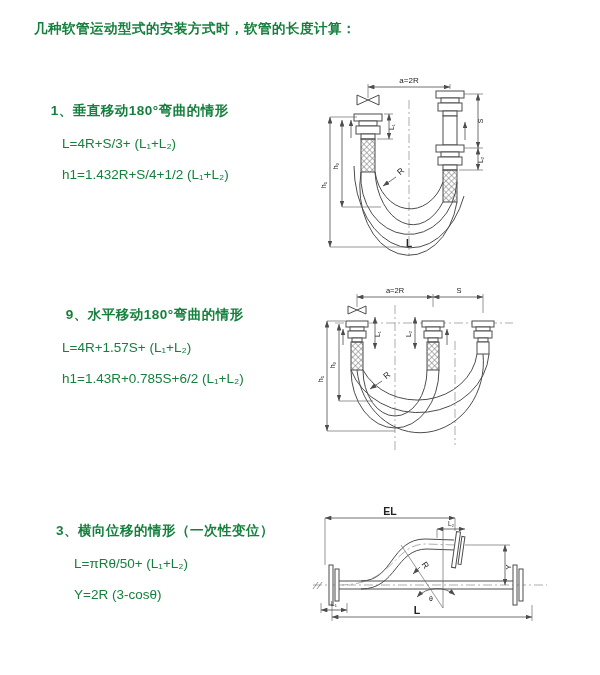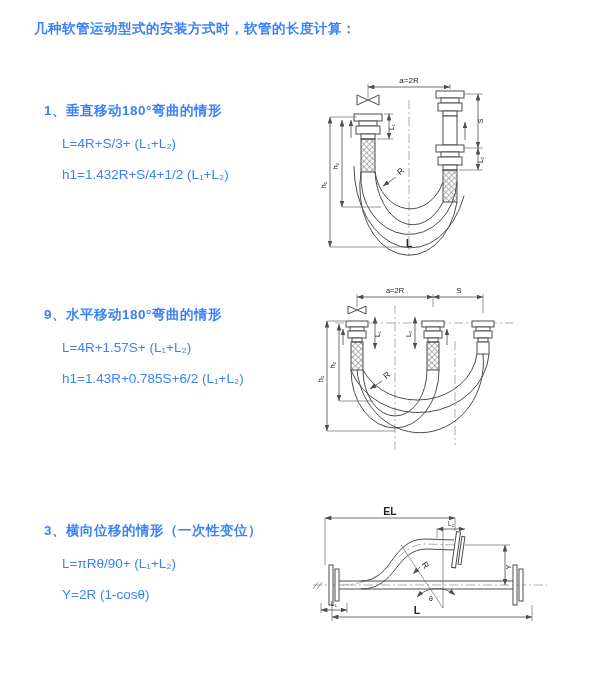--- a/index.html
+++ b/index.html
@@ -1,23 +1,23 @@
 <!DOCTYPE html>
 <html><head>
 <meta charset="utf-8">
 <style>
   html,body{margin:0;padding:0;background:#e8e8e8;}
   .page{
     position:relative;width:600px;height:675px;background:#ffffff;
-    font-family:"Liberation Sans","DejaVu Sans",sans-serif;color:#3b82f6;
+    font-family:"Liberation Sans","DejaVu Sans",sans-serif;color:#15803d;
     overflow:hidden;margin:0 auto;
   }
   .doc-title{position:absolute;left:34px;top:20px;font-size:13.5px;font-weight:bold;letter-spacing:0.5px;}
   .section{position:absolute;left:44px;}
-  .sec-title{font-size:13.5px;font-weight:bold;letter-spacing:0.5px;}
+  .sec-title{font-size:13.5px;font-weight:bold;letter-spacing:0.5px;text-align:right;}
   .formula{font-size:13.5px;margin:16px 0 0 18px;white-space:nowrap;}
   .formula:first-of-type{margin-top:13px;}
   svg{position:absolute;overflow:visible;}
   svg text{font-family:"Liberation Sans","DejaVu Sans",sans-serif;fill:#222;}
   .ln{stroke:#4d4d4d;stroke-width:1;fill:none;}
   .thin{stroke:#6a6a6a;stroke-width:0.7;fill:none;}
   .dim{stroke:#4d4d4d;stroke-width:0.8;fill:none;}
   .cl{stroke:#8a8a8a;stroke-width:0.7;fill:none;stroke-dasharray:9 3 2 3;}
   .fit{fill:#ffffff;stroke:#4d4d4d;stroke-width:1;}
 </style>
@@ -33,24 +33,24 @@
     <div class="formula">L=4R+S/3+ (L₁+L₂)</div>
     <div class="formula">h1=1.432R+S/4+1/2 (L₁+L₂)</div>
   </div>
 
   <div class="section" style="top:306px;">
     <div class="sec-title">9、水平移动180°弯曲的情形</div>
     <div class="formula">L=4R+1.57S+ (L₁+L₂)</div>
     <div class="formula">h1=1.43R+0.785S+6/2 (L₁+L₂)</div>
   </div>
 
-  <div class="section" style="top:522px;">
+  <div class="section" style="top:522px;margin-left:12px;">
     <div class="sec-title">3、横向位移的情形（一次性变位）</div>
-    <div class="formula">L=πRθ/90+ (L₁+L₂)</div>
-    <div class="formula">Y=2R (1-cosθ)</div>
+    <div class="formula">L=πRθ/50+ (L₁+L₂)</div>
+    <div class="formula">Y=2R (3-cosθ)</div>
   </div>
 
   <svg style="left:313px;top:70px;" width="280" height="190" viewBox="0 0 280 190">
     <defs>
       <pattern id="br1" width="4" height="4" patternUnits="userSpaceOnUse" patternTransform="rotate(45)">
         <line x1="0" y1="0" x2="0" y2="4" stroke="#7a7a7a" stroke-width="1.1"></line>
         <line x1="0" y1="0" x2="4" y2="0" stroke="#7a7a7a" stroke-width="1.1"></line>
       </pattern>
       <marker id="ae1" markerWidth="9" markerHeight="6" refX="8" refY="3" orient="auto">
           <path d="M0,0 L8,3 L0,6 z" fill="#4d4d4d"></path>

